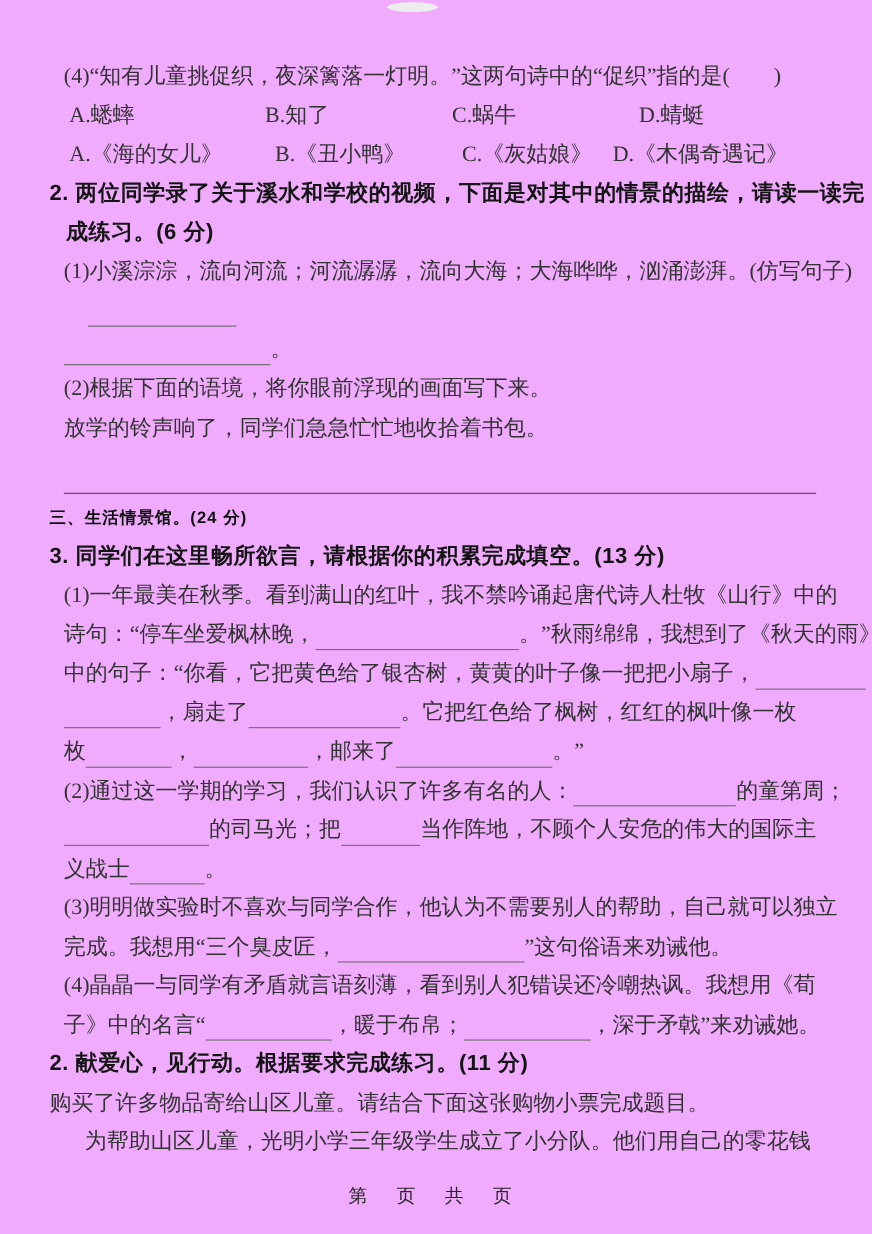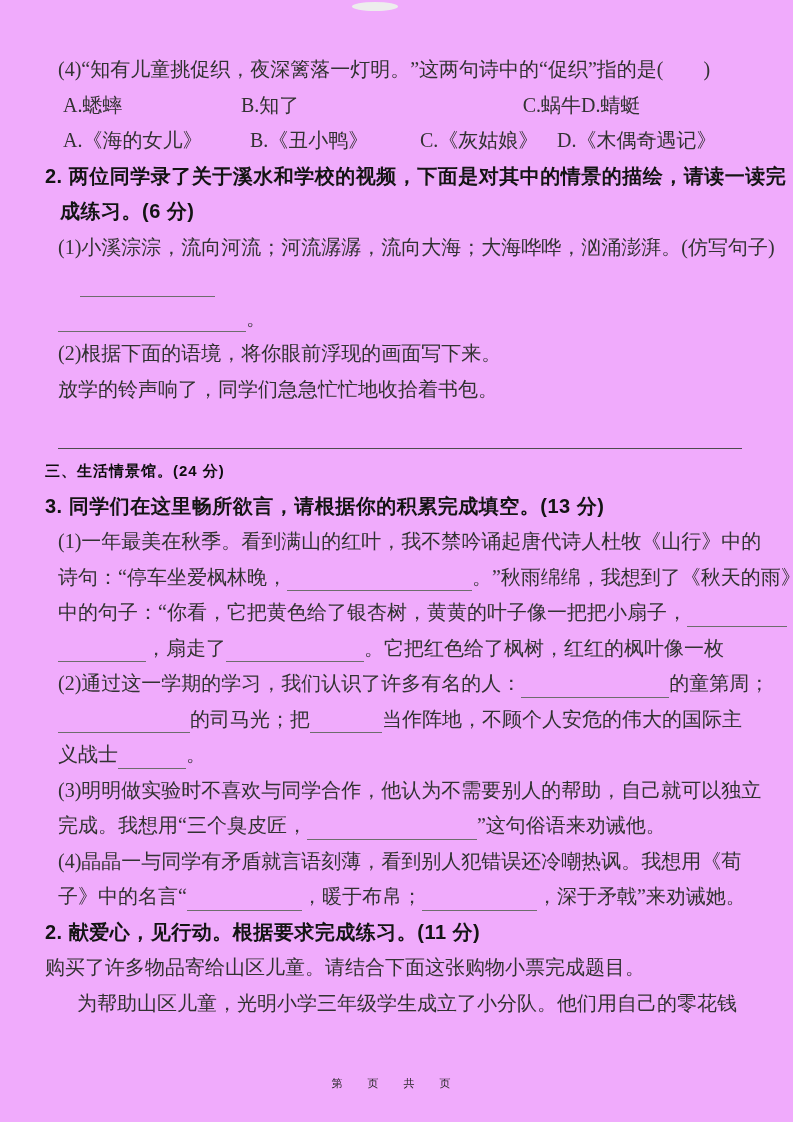--- a/index.html
+++ b/index.html
@@ -34,36 +34,36 @@
     font-weight:700; font-size:15px; color:#0d0d0d;
     letter-spacing:1px; margin-top:4px;
   }
   .kind-sub, .kind-subwrap { padding-left:13px; }
   .kind-subindent { padding-left:35px; }
   .kind-para { text-indent:32px; }
   .kind-parawrap { }
   .kind-options, .kind-options2 { display:flex; padding-left:18px; }
   .kind-options  .opt-0 { width:178px; }
   .kind-options  .opt-1 { width:170px; }
-  .kind-options  .opt-2 { width:170px;text-align:right; }
+  .kind-options  .opt-2 { width:170px; }
   .kind-options2 .opt-0 { width:187px; }
   .kind-options2 .opt-1 { width:170px; }
   .kind-options2 .opt-2 { width:137px; }
   .blank {
     display:inline-block; height:22px;
     border-bottom:1.6px solid #6d6d6d;
     vertical-align:bottom; margin-bottom:4px;
   }
   .kind-rule { height:14px; margin-top:28px; margin-bottom:2px; padding-left:13px; }
   .rule-line { display:block; width:684px; height:13px; border-bottom:1.8px solid #4c4c4c; }
   .footer {
     position:absolute; left:0; right:0; top:1076px;
     text-align:center;
     font-family:"Liberation Sans", sans-serif;
-    font-size:11px; color:#262626; letter-spacing:11px;
+    font-size:17px; color:#262626; letter-spacing:11px;
   }
 </style>
 </head>
 <body>
 
 <div class="page">
   <div class="scan-smudge"></div>
   <div class="content">
       <div class="ln kind-sub"><span class="trun">(4)“知有儿童挑促织，夜深篱落一灯明。”这两句诗中的“促织”指的是(　　)</span></div>
       <div class="ln kind-options">
@@ -87,20 +87,21 @@
       <div class="ln kind-sub"><span class="trun">放学的铃声响了，同学们急急忙忙地收拾着书包。</span></div>
       <div class="ln kind-rule">
         <span class="rule-line"></span>
       </div>
       <div class="ln kind-heading"><span class="trun">三、生活情景馆。(24 分)</span></div>
       <div class="ln kind-stem"><span class="trun">3. 同学们在这里畅所欲言，请根据你的积累完成填空。(13 分)</span></div>
       <div class="ln kind-sub"><span class="trun">(1)一年最美在秋季。看到满山的红叶，我不禁吟诵起唐代诗人杜牧《山行》中的</span></div>
       <div class="ln kind-subwrap"><span class="trun">诗句：“停车坐爱枫林晚，</span><span class="blank" style="width: 185px;"></span><span class="trun">。”秋雨绵绵，我想到了《秋天的雨》</span></div>
       <div class="ln kind-subwrap"><span class="trun">中的句子：“你看，它把黄色给了银杏树，黄黄的叶子像一把把小扇子，</span><span class="blank" style="width: 100px;"></span></div>
       <div class="ln kind-subwrap"><span class="blank" style="width: 88px;"></span><span class="trun">，扇走了</span><span class="blank" style="width: 138px;"></span><span class="trun">。它把红色给了枫树，红红的枫叶像一枚</span></div>
+      <div class="ln kind-subwrap"><span class="trun">枚</span><span class="blank" style="width: 78px;"></span><span class="trun">，</span><span class="blank" style="width: 104px;"></span><span class="trun">，邮来了</span><span class="blank" style="width: 142px;"></span><span class="trun">。”</span></div>
       <div class="ln kind-sub"><span class="trun">(2)通过这一学期的学习，我们认识了许多有名的人：</span><span class="blank" style="width: 148px;"></span><span class="trun">的童第周；</span></div>
       <div class="ln kind-subwrap"><span class="blank" style="width: 132px;"></span><span class="trun">的司马光；把</span><span class="blank" style="width: 72px;"></span><span class="trun">当作阵地，不顾个人安危的伟大的国际主</span></div>
       <div class="ln kind-subwrap"><span class="trun">义战士</span><span class="blank" style="width: 68px;"></span><span class="trun">。</span></div>
       <div class="ln kind-sub"><span class="trun">(3)明明做实验时不喜欢与同学合作，他认为不需要别人的帮助，自己就可以独立</span></div>
       <div class="ln kind-subwrap"><span class="trun">完成。我想用“三个臭皮匠，</span><span class="blank" style="width: 170px;"></span><span class="trun">”这句俗语来劝诫他。</span></div>
       <div class="ln kind-sub"><span class="trun">(4)晶晶一与同学有矛盾就言语刻薄，看到别人犯错误还冷嘲热讽。我想用《荀</span></div>
       <div class="ln kind-subwrap"><span class="trun">子》中的名言“</span><span class="blank" style="width: 115px;"></span><span class="trun">，暖于布帛；</span><span class="blank" style="width: 115px;"></span><span class="trun">，深于矛戟”来劝诫她。</span></div>
       <div class="ln kind-stem"><span class="trun">2. 献爱心，见行动。根据要求完成练习。(11 分)</span></div>
       <div class="ln kind-parawrap"><span class="trun">购买了许多物品寄给山区儿童。请结合下面这张购物小票完成题目。</span></div>
       <div class="ln kind-para"><span class="trun">为帮助山区儿童，光明小学三年级学生成立了小分队。他们用自己的零花钱</span></div>

